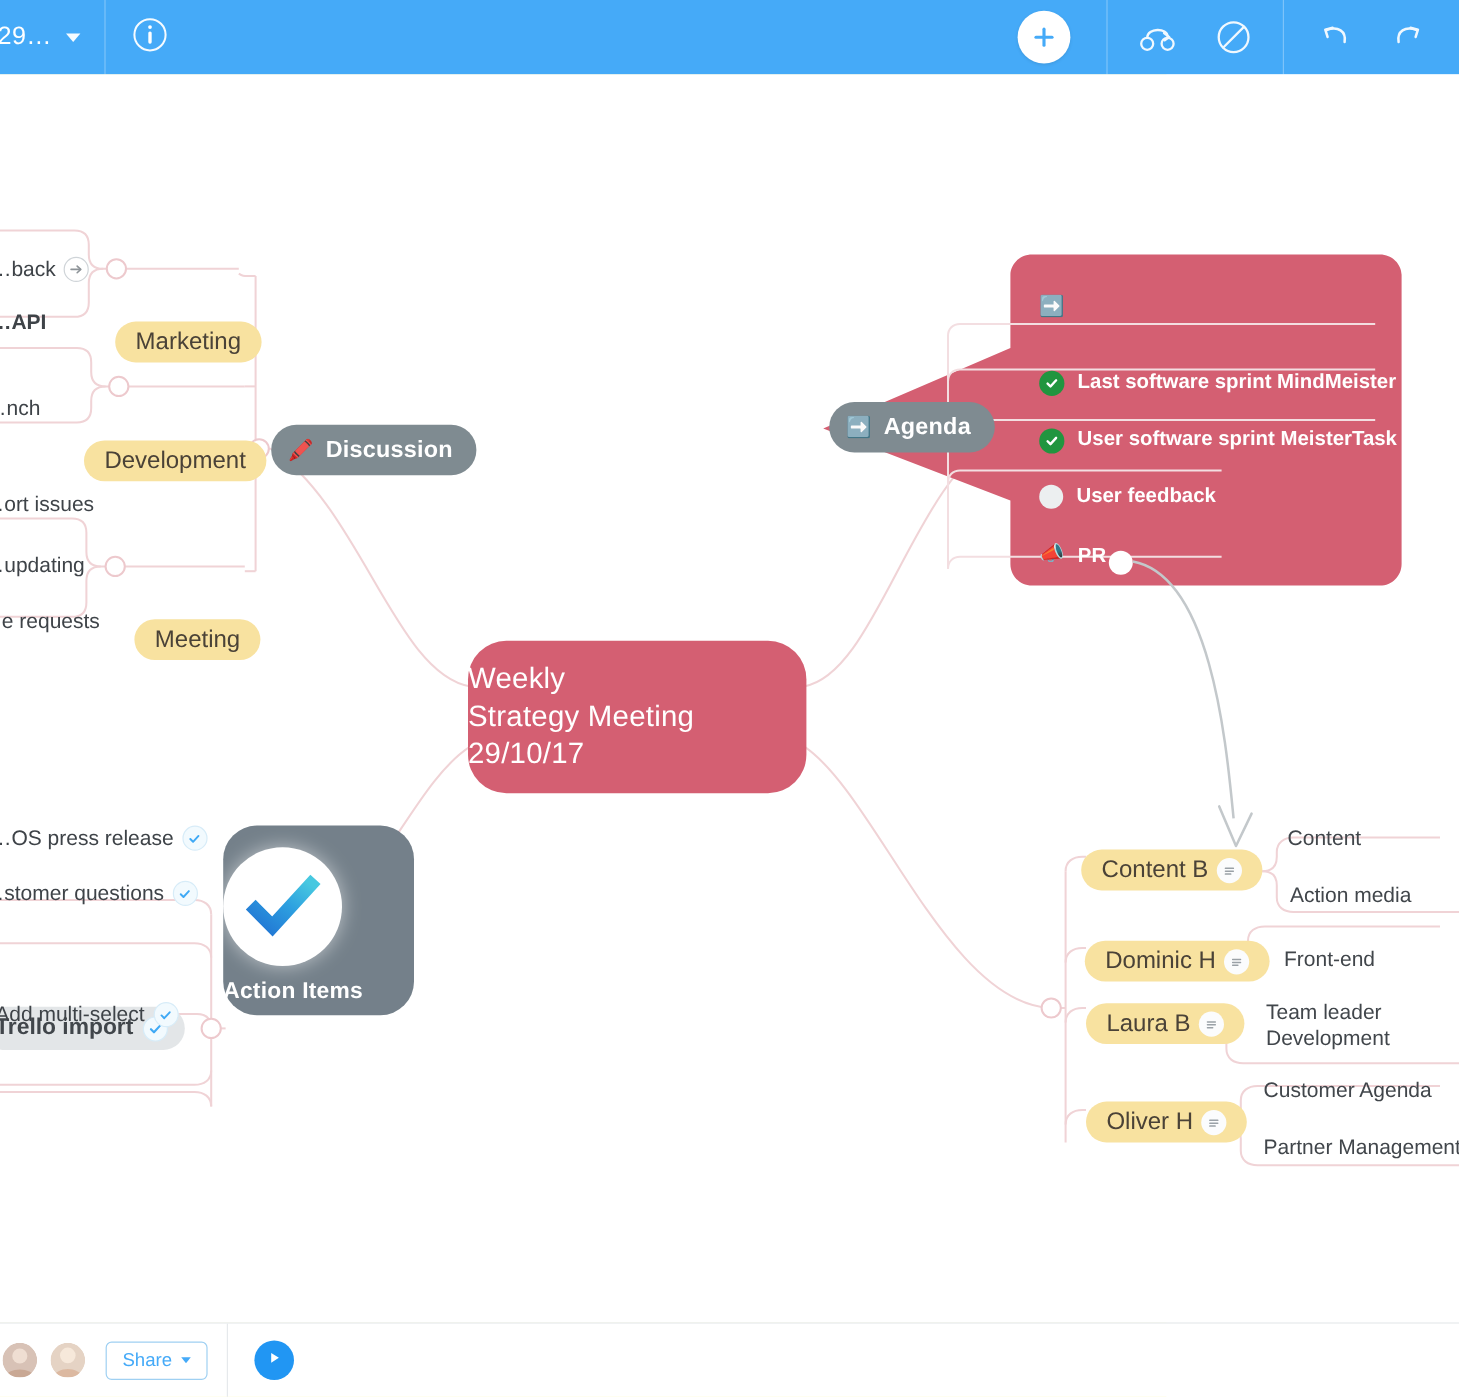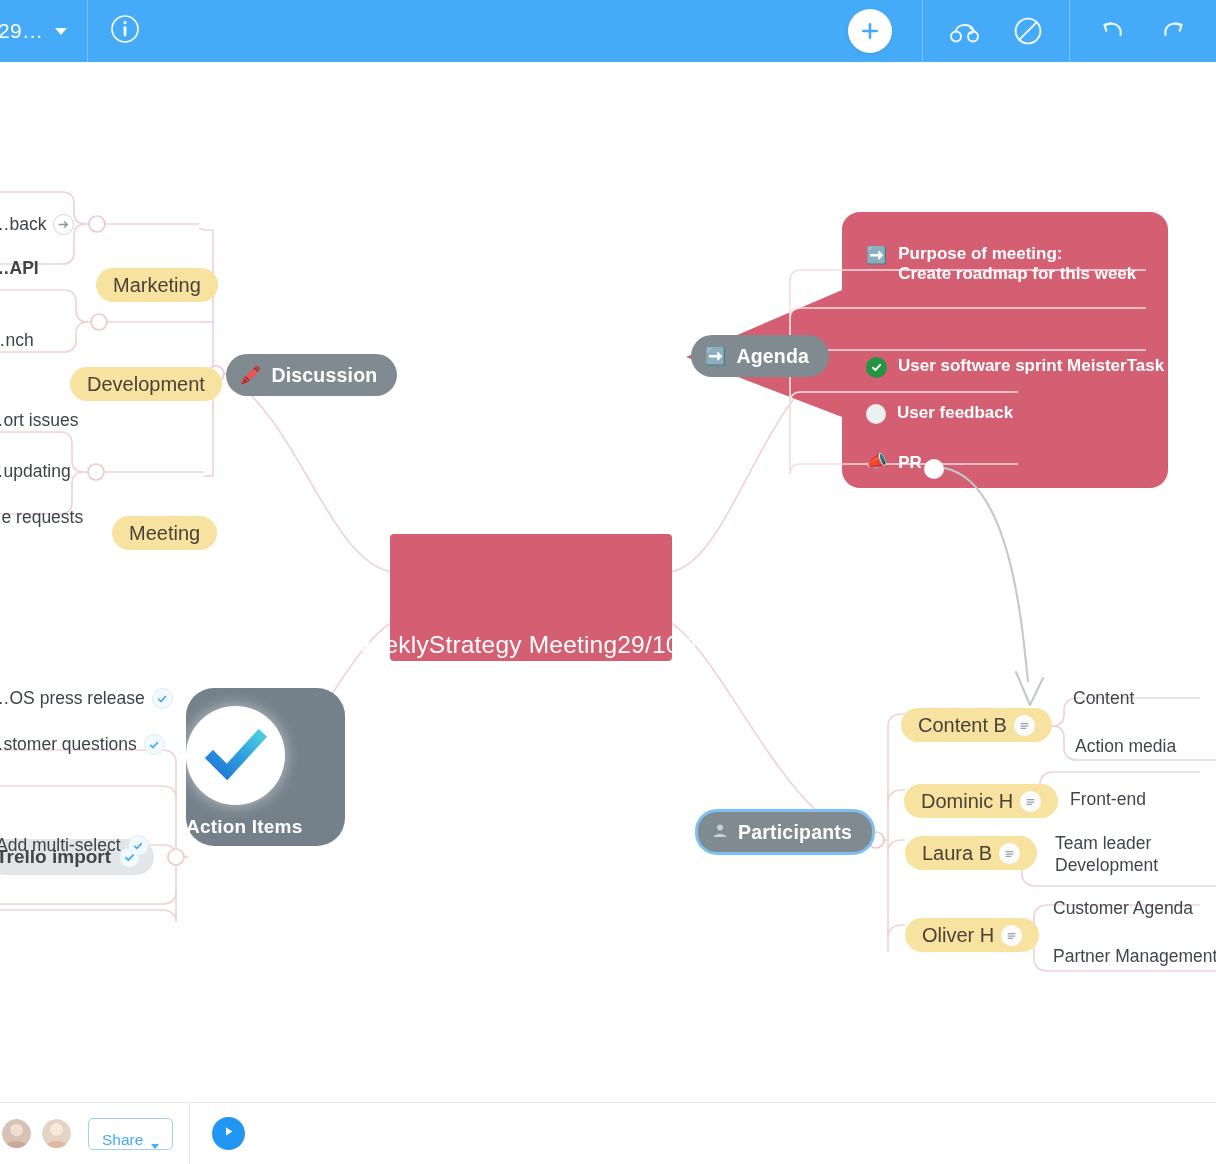--- a/index.html
+++ b/index.html
@@ -46,23 +46,23 @@
 
   
   #canvas { position: absolute; left: 0; top: 62px; width: 1216px; height: 1040px; background: #fff; overflow: hidden; }
   #wires { position: absolute; left: 0; top: 0; width: 1216px; height: 1040px; pointer-events: none; }
 
   .node { position: absolute; white-space: nowrap; }
 
   
   #central {
     left: 390px; top: 472px; width: 282px; height: 127px;
-    background: #d45f72; border-radius: 4px;
-    display: flex; align-items: flex-end; justify-content: center;
-    flex-direction: row; line-height: 1.30;
+    background: #d45f72; border-radius: 32px;
+    display: flex; align-items: flex-start; justify-content: center;
+    flex-direction: column; line-height: 1.30;
   }
   #central .line { color: #ffffff; font-size: 24.5px; letter-spacing: .2px; text-align: center; }
 
   
   .pill-gray {
     background: #7f8b91; border-radius: 22px; height: 42px;
     display: flex; align-items: center; gap: 10px; padding: 0 20px 0 14px;
     color: #ffffff; font-size: 19.5px; font-weight: bold; letter-spacing: .2px;
   }
   #n-discussion { left: 226px; top: 292px; }
@@ -132,21 +132,21 @@
 
   
   #bottombar {
     position: absolute; left: 0; top: 1102px; width: 1216px; height: 62px;
     background: #ffffff; border-top: 1px solid #e6e9ec; display: flex; align-items: center;
   }
   .bb-left { display: flex; align-items: center; gap: 11px; padding-left: 2px; height: 62px; }
   .avatar { width: 29px; height: 29px; border-radius: 50%; overflow: hidden; flex: 0 0 auto; }
   .share-btn {
     border: 1px solid #9fd0f2; border-radius: 5px; height: 32px;
-    display: flex; align-items: flex-end; gap: 8px; padding: 0 13px;
+    display: flex; align-items: center; gap: 8px; padding: 0 13px;
     color: #45aaf8; font-size: 15.5px; background: #fff; margin-left: 6px;
   }
   .caret-blue {
     width: 0; height: 0; border-left: 4.5px solid transparent;
     border-right: 4.5px solid transparent; border-top: 5.5px solid #45aaf8;
   }
   .bb-div { width: 1px; height: 62px; background: #e6e9ec; margin-left: 16px; }
   .play-btn {
     width: 33px; height: 33px; border-radius: 50%; background: #2196f3;
     display: flex; align-items: center; justify-content: center; margin-left: 22px;
@@ -360,27 +360,33 @@
     </div>
 
     <div class="node pill-gray" id="n-agenda">
       <span class="emoji">➡️</span>
       <span>Agenda</span>
     </div>
 
     <div class="node" style="left:866px; top:182px;">
       <div class="ag-row">
         <span class="emoji" style="margin-top:3px;">➡️</span>
-        <span>
-          <span>Purpose of meeting:</span><br>
-          <span>Create roadmap for this week</span>
+      </div>
+    </div>
+
+    <div class="node" style="left:866px; top:246px;">
+      <div class="ag-row">
+        <span class="chk-green">
+          <svg width="13" height="13" viewBox="0 0 13 13">
+              <path d="M3 6.7 L5.4 9.1 L10.1 3.9" fill="none" stroke="#ffffff" stroke-width="2" stroke-linecap="round" stroke-linejoin="round"></path>
+            </svg>
         </span>
-      </div>
-    </div>
-
+        <span>Last software sprint MindMeister</span>
+      </div>
+    </div>
 
     <div class="node" style="left:866px; top:294px;">
       <div class="ag-row">
         <span class="chk-green">
           <svg width="13" height="13" viewBox="0 0 13 13">
               <path d="M3 6.7 L5.4 9.1 L10.1 3.9" fill="none" stroke="#ffffff" stroke-width="2" stroke-linecap="round" stroke-linejoin="round"></path>
             </svg>
         </span>
         <span>User software sprint MeisterTask</span>
       </div>
@@ -445,29 +451,20 @@
 
     <div class="node leaf clip" style="left:-4px; top:773px;">
       <span>Add multi-select</span>
       <span class="chk-blue">
         <svg width="12" height="12" viewBox="0 0 12 12">
             <path d="M2.6 6.2 L4.9 8.5 L9.4 3.6" fill="none" stroke="#3fa9f5" stroke-width="1.6" stroke-linecap="round" stroke-linejoin="round"></path>
           </svg>
       </span>
     </div>
 
-    <div class="node pill-gray" id="n-participants">
-      <span>
-        <svg width="16" height="16" viewBox="0 0 16 16">
-          <circle cx="8" cy="4.4" r="3" fill="#c8ced2"></circle>
-          <path d="M1.8 14 C1.8 10 14.2 10 14.2 14 Z" fill="#c8ced2"></path>
-        </svg>
-      </span>
-      <span>Participants</span>
-    </div>
 
     <div class="node pill-yellow" style="left:901px; top:646px;">
       <span>Content B</span>
       <span class="note-ic">
         <svg width="13" height="13" viewBox="0 0 13 13">
           <rect x="2.6" y="4" width="7.8" height="1.25" rx=".6" fill="#9aa1a7"></rect>
           <rect x="2.6" y="6.4" width="7.8" height="1.25" rx=".6" fill="#9aa1a7"></rect>
           <rect x="2.6" y="8.8" width="5.6" height="1.25" rx=".6" fill="#9aa1a7"></rect>
         </svg>
       </span>

